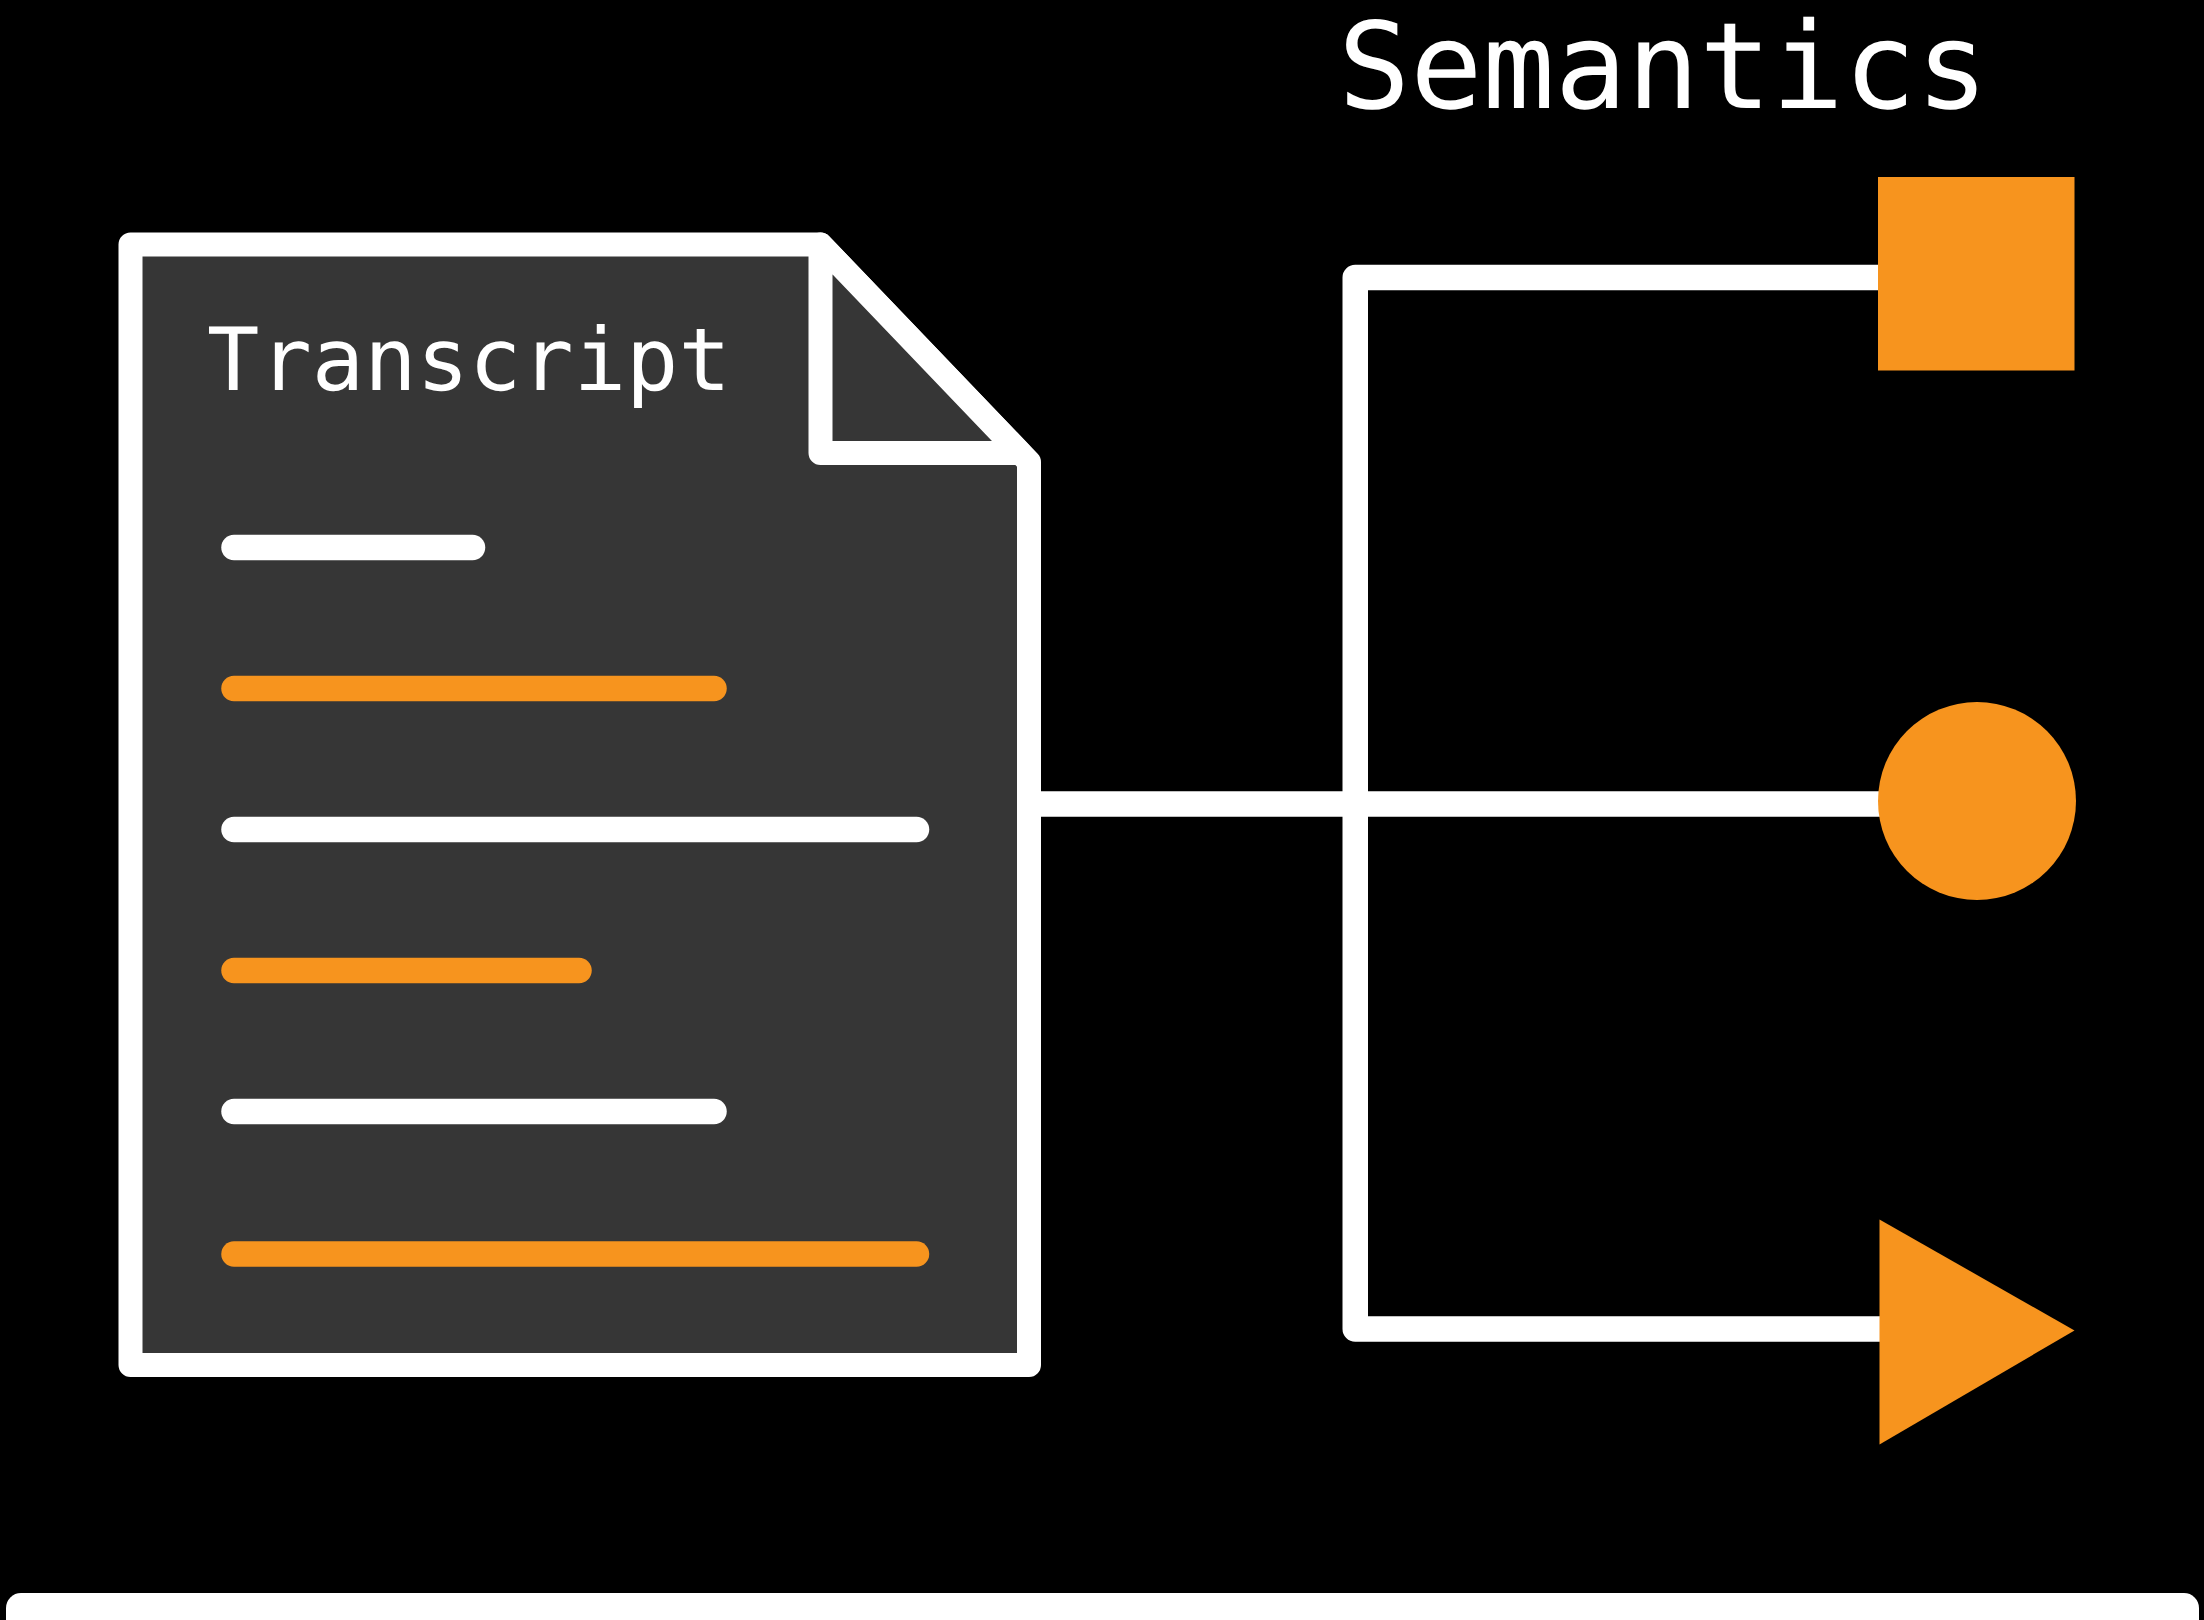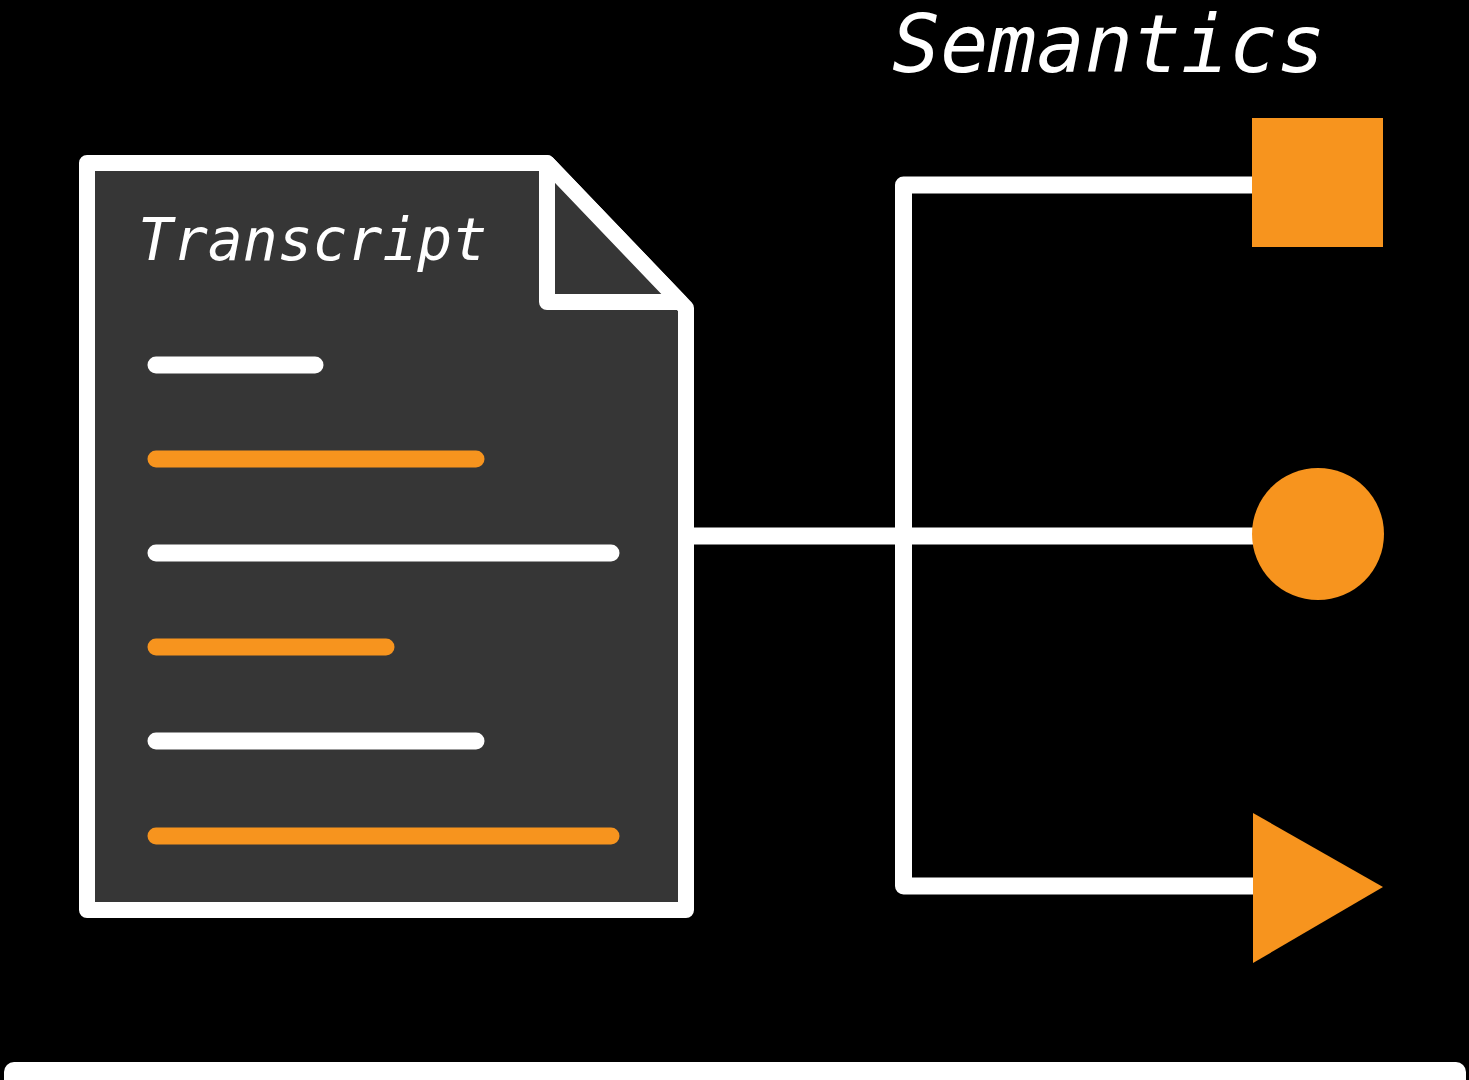--- a/index.html
+++ b/index.html
@@ -8,21 +8,20 @@
     background: #000000;
     width: 1469px;
     height: 1080px;
     overflow: hidden;
   }
   .diagram-root {
     position: relative;
     width: 1469px;
     height: 1080px;
     background: #000000;
-    font-style: italic;
   }
   svg text {
     font-family: "DejaVu Sans Mono", "Liberation Mono", monospace;
     fill: #ffffff;
   }
   .title-semantics { font-size: 80px; }
   .title-transcript { font-size: 58px; }
 </style>
 </head>
 <body>

